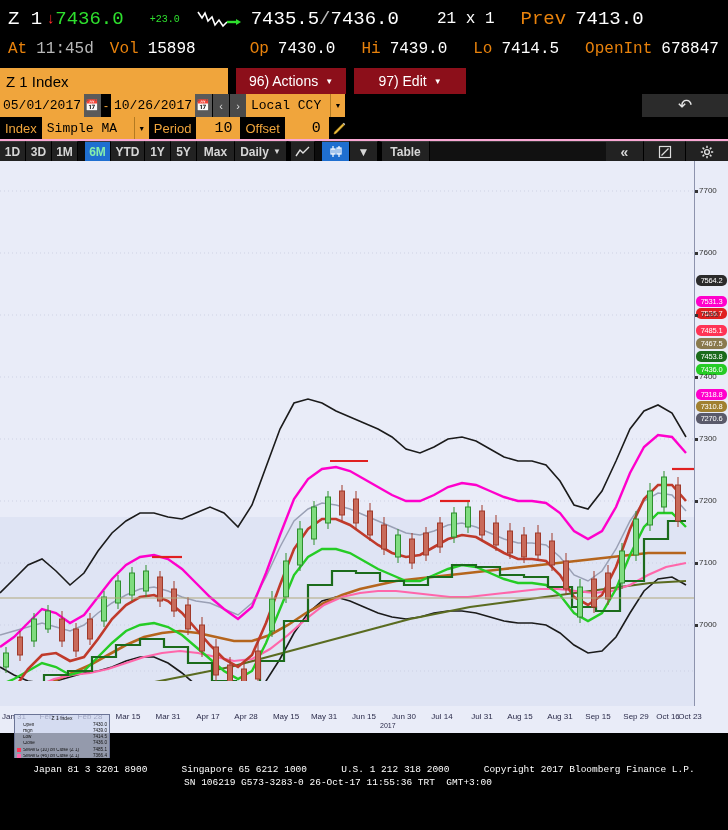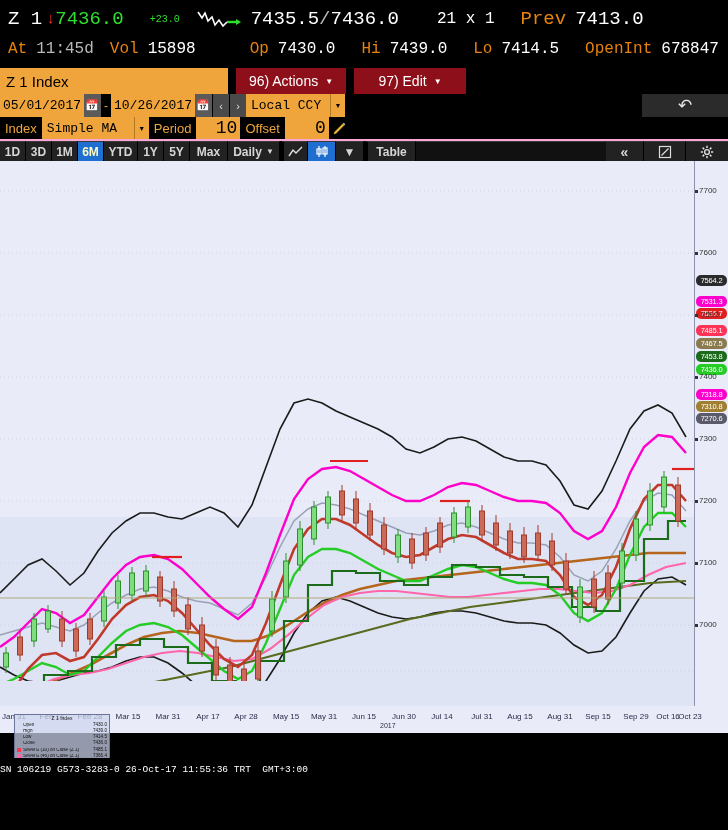--- a/index.html
+++ b/index.html
@@ -64,34 +64,34 @@
            border-left:1px solid #b37a22; }
   .spacer-blk { flex:1; background:#000; }
   .undo-btn { width: 86px; background: #2b2b2b; color: #e5e5e5; font-size: 17px;
               display:flex; align-items:center; justify-content:center; }
 
   
   .studyrow { display:flex; height: 22px; background:#000; align-items: stretch; }
   .lbl-o { background:#000; color:#f0a53c; font-size:13px;
            display:flex; align-items:center; padding: 0 5px; }
   .fld-study { width: 92px; justify-content:flex-start; padding-left:5px; font-size:13px; }
-  .fld-num { width: 44px; justify-content: flex-end; padding-right: 3px; font-size: 18px; }
+  .fld-num { width: 44px; justify-content: flex-end; padding-right: 8px; font-size: 15px; }
   .pencil { width: 22px; background:#000; display:flex; align-items:center;
             justify-content:center; }
 
   
   .rangebar { display:flex; height: 22px; background:#0d0d0d; align-items:stretch;
               border-top: 2px solid #f9a8d4; }
   .rb {
     background: #222; color: #d6d6d6; font-size: 12px; font-weight: bold;
     display:flex; align-items:center; justify-content:center;
     border-right: 1px solid #000; border-top:1px solid #3a3a3a;
     font-family: "Liberation Sans", sans-serif;
   }
-  .rb.sel { background: #1f6fd0; color: #fef9c3; }
+  .rb.sel { background: #1f6fd0; color: #86efac; margin-left: 7px; }
   .rb-w30 { width: 26px; }
   .rb-w34 { width: 34px; }
   .rb-w38 { width: 38px; }
   .rb-daily { width: 52px; }
   .rb-icon { width: 28px; }
   .rb-icon.sel { background:#1f6fd0; }
   .rb-table { width: 52px; }
   .rb-blank { flex: 1; background: #111; border-right:none; }
   .rb-chev { width: 38px; }
   .rb-content { width: 148px; gap: 6px; }
@@ -131,21 +131,21 @@
   .sw { width: 4px; height: 4px; margin-right: 2px; flex: none; }
   .sw-blank { width:4px; height:4px; margin-right:2px; flex:none; }
   .lg-name { flex: 1; overflow:hidden; }
   .lg-val { text-align:right; width: 22px; }
 
   
   .footer { position:absolute; left:0; bottom:0; width:728px; height: 72px;
             background:#000; color:#fff; font-family:"Liberation Mono", monospace;
             font-size: 9.5px; line-height: 1.35; padding-top: 6px; }
   .ft-l { text-align:center; white-space:pre; }
-  .ft-r { text-align:left; padding-right: 52px; white-space:pre; }
+  .ft-r { text-align:center; padding-right: 52px; white-space:pre; }
 </style>
 </head>
 <body>
 
 <div class="app">
 
   <div class="ticker">
     <div class="tk-row tk-row1">
       <span class="w">Z 1</span>
       <span class="sp4"></span>
@@ -598,16 +598,17 @@
       </div>
       <div class="lg-row">
         <span class="sw" style="background:#25cc25"></span>
         <span class="lg-name">KLTN LB(10,100) (Z 1)</span>
         <span class="lg-val">7429.8</span>
       </div>
     </div>
   </div>
 
   <div class="footer">
+    <div class="ft-l">Japan 81 3 3201 8900      Singapore 65 6212 1000      U.S. 1 212 318 2000      Copyright 2017 Bloomberg Finance L.P.</div>
     <div class="ft-r">SN 106219 G573-3283-0 26-Oct-17 11:55:36 TRT  GMT+3:00</div>
   </div>
 
 </div>
 
 </body></html>

